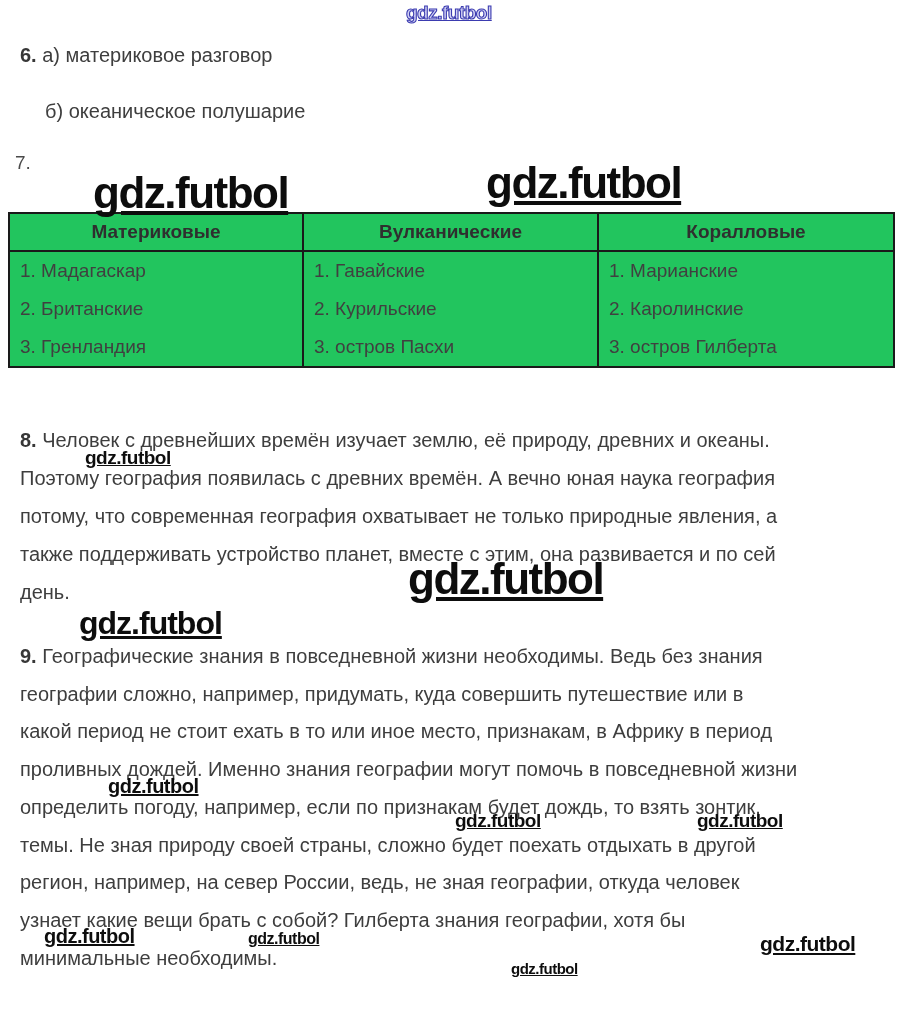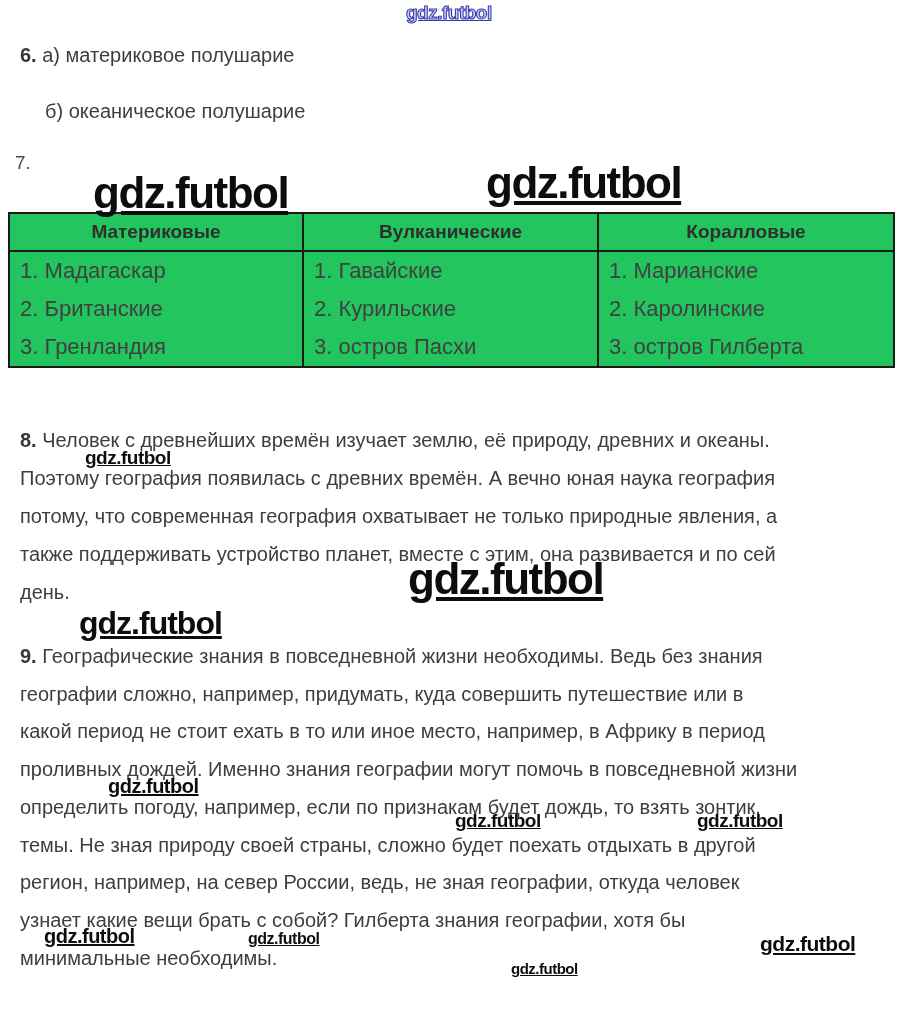--- a/index.html
+++ b/index.html
@@ -68,42 +68,42 @@
     color:#2f2f2f;
     text-align:center;
     vertical-align:middle;
     padding:0;
   }
   #t7 td {
     height:114px;
     vertical-align:top;
     padding:0 0 0 10px;
     color:#404040;
-    font-size:22px;
+    font-size:19px;
   }
   .titem { line-height:38px; white-space:nowrap; }
 </style>
 </head>
 <body>
 
 <span class="wm wm-top">gdz.futbol</span>
 <span class="wm wm-big-left">gdz.futbol</span>
 <span class="wm wm-big-right">gdz.futbol</span>
 <span class="wm wm-big-center">gdz.futbol</span>
 <span class="wm wm-med-left">gdz.futbol</span>
 <span class="wm wm-s1">gdz.futbol</span>
 <span class="wm wm-s2">gdz.futbol</span>
 <span class="wm wm-s3">gdz.futbol</span>
 <span class="wm wm-s4">gdz.futbol</span>
 <span class="wm wm-s5">gdz.futbol</span>
 <span class="wm wm-t1">gdz.futbol</span>
 <span class="wm wm-m2">gdz.futbol</span>
 <span class="wm wm-t2">gdz.futbol</span>
 
-<div class="tabs fs" id="a6a"><b class="qnum">6.</b> <span>а) материковое полушарие</span></div>
+<div class="tabs fs" id="a6a"><b class="qnum">6.</b> <span>а) материковое разговор</span></div>
 <div class="tabs fs" id="a6b"><span>б) океаническое полушарие</span></div>
 
 <div class="tabs" id="q7">7.</div>
 
 <table id="t7">
   <colgroup>
       <col style="width:294px">
       <col style="width:295px">
       <col style="width:296px">
     </colgroup>
@@ -139,20 +139,20 @@
   <div class="tline"><b class="qnum">8.</b> <span>Человек с древнейших времён изучает землю, её природу, древних и океаны.</span></div>
   <div class="tline">Поэтому география появилась с древних времён. А вечно юная наука география</div>
   <div class="tline">потому, что современная география охватывает не только природные явления, а</div>
   <div class="tline">также поддерживать устройство планет, вместе с этим, она развивается и по сей</div>
   <div class="tline">день.</div>
 </div>
 
 <div class="para fs" id="p9">
   <div class="tline"><b class="qnum">9.</b> <span>Географические знания в повседневной жизни необходимы. Ведь без знания</span></div>
   <div class="tline">географии сложно, например, придумать, куда совершить путешествие или в</div>
-  <div class="tline">какой период не стоит ехать в то или иное место, например, в Африку в период</div>
+  <div class="tline">какой период не стоит ехать в то или иное место, признакам, в Африку в период</div>
   <div class="tline">проливных дождей. Именно знания географии могут помочь в повседневной жизни</div>
   <div class="tline">определить погоду, например, если по признакам будет дождь, то взять зонтик.</div>
   <div class="tline">темы. Не зная природу своей страны, сложно будет поехать отдыхать в другой</div>
   <div class="tline">регион, например, на север России, ведь, не зная географии, откуда человек</div>
   <div class="tline">узнает какие вещи брать с собой? Гилберта знания географии, хотя бы</div>
   <div class="tline">минимальные необходимы.</div>
 </div>
 
 </body></html>

